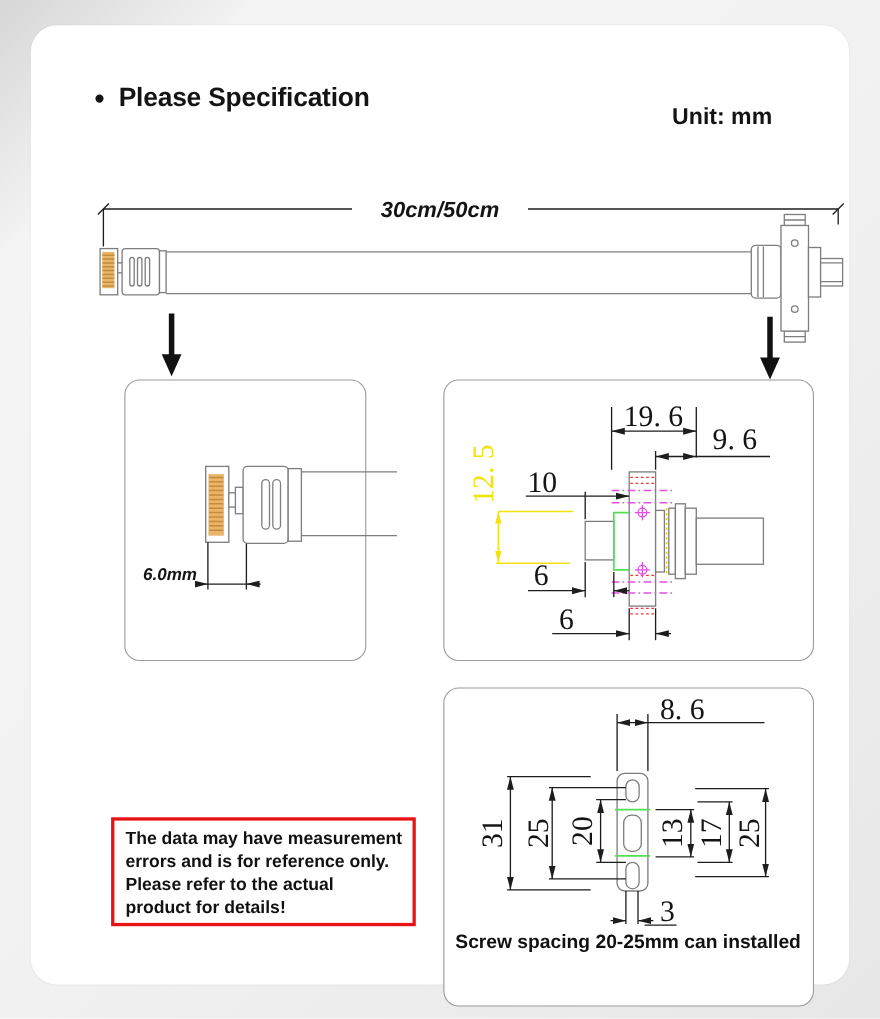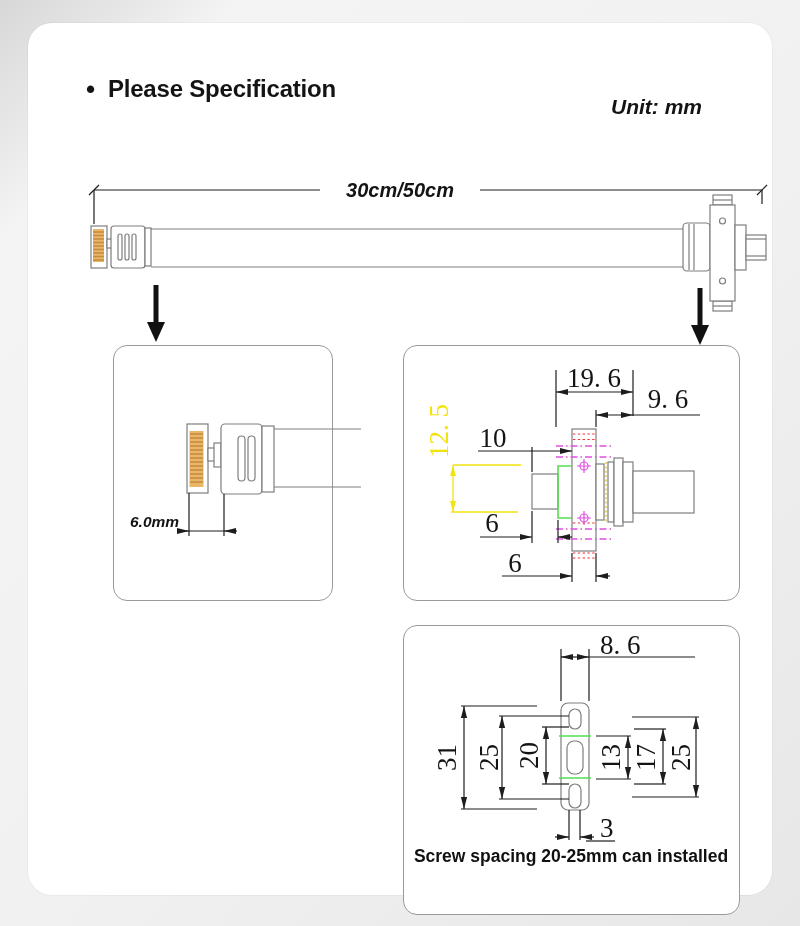--- a/index.html
+++ b/index.html
@@ -5,21 +5,21 @@
   html,body{margin:0;padding:0;}
   body{width:800px;height:926px;overflow:hidden;
        background:linear-gradient(135deg,#d7d7d7 0%,#f4f4f4 14%,#f1f1f1 55%,#e7e7e7 100%);
        font-family:"Liberation Sans",sans-serif;}
   .stage{position:relative;width:800px;height:926px;}
   .card{position:absolute;left:28px;top:23px;width:744px;height:872px;background:#fff;
         border-radius:24px;box-shadow:0 0 0 1px rgba(0,0,0,0.03);}
   .title{position:absolute;left:58px;top:52px;display:flex;align-items:center;
          font-weight:bold;font-size:24px;color:#141414;letter-spacing:-0.2px;}
   .title .bullet{font-size:26px;margin-right:13px;line-height:1;}
-  .unit{position:absolute;right:70px;top:72px;font-weight:bold;font-style:italic;
+  .unit{position:absolute;right:70px;top:72px;font-weight:bold;
         font-size:21px;color:#141414;}
   .box{position:absolute;background:#fff;border:1.5px solid #9a9a9a;border-radius:14px;
        box-sizing:border-box;}
   .box svg{position:absolute;left:0;top:0;}
   #cableSvg{position:absolute;left:40px;top:140px;}
   #boxL{left:85px;top:322px;width:220px;height:256px;}
   #boxR{left:375px;top:322px;width:337px;height:256px;text-align:right;}
   #boxM{left:375px;top:602px;width:337px;height:290px;}
   .warning{position:absolute;left:73px;top:720px;width:277px;height:99px;background:#fff;
            border:3px solid var(--warning-border-red,#e81212);box-sizing:border-box;
@@ -265,15 +265,21 @@
           <line class="dim" x1="176" y1="184" x2="176" y2="214"></line>
           <line class="dim" x1="151" y1="211" x2="165" y2="211" marker-end="url(#arr)"></line>
           <line class="dim" x1="190" y1="211" x2="176" y2="211" marker-end="url(#arr)"></line>
           <line class="dim" x1="182" y1="215" x2="211" y2="215"></line>
           <text class="tcad" x="196" y="211">3</text>
         </g>
         <text class="tcap" text-anchor="middle" x="167" y="236">Screw spacing 20-25mm can installed</text>
       </svg>
     </div>
 
+    <div class="warning">
+      <div>The data may have measurement</div>
+      <div>errors and is for reference only.</div>
+      <div>Please refer to the actual</div>
+      <div>product for details!</div>
+    </div>
 
   </div>
 </div>
 
 </body></html>

